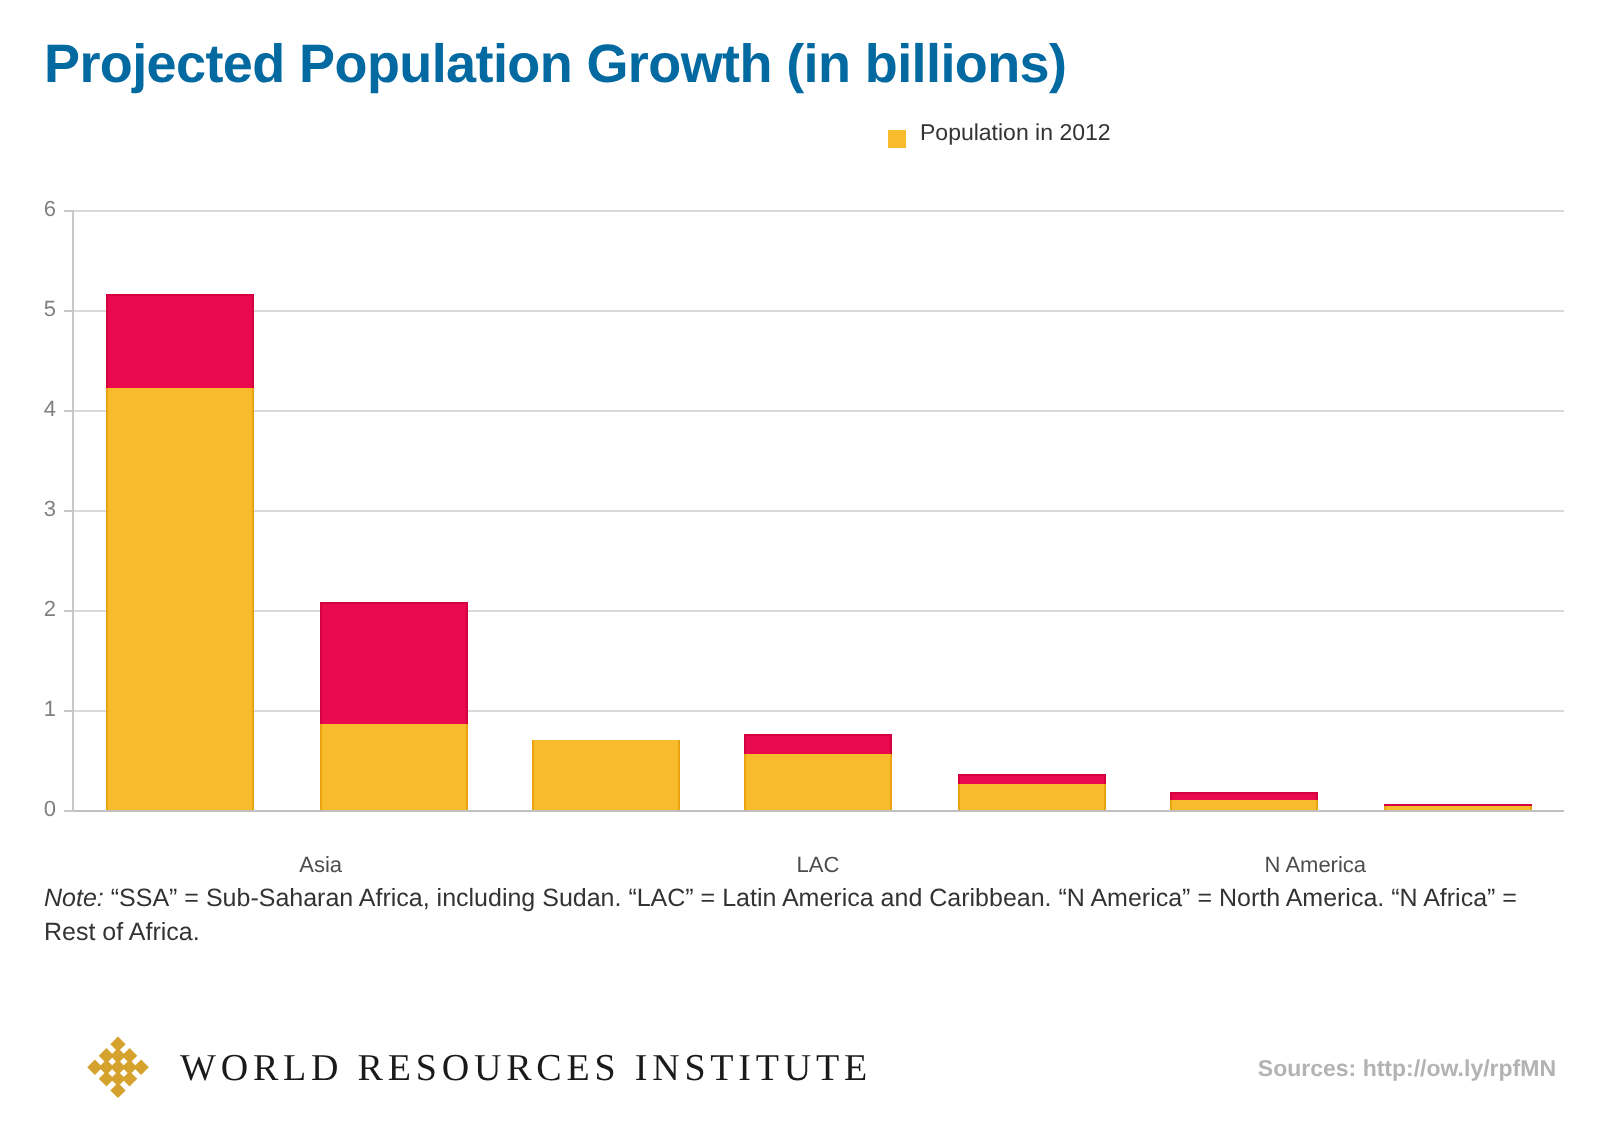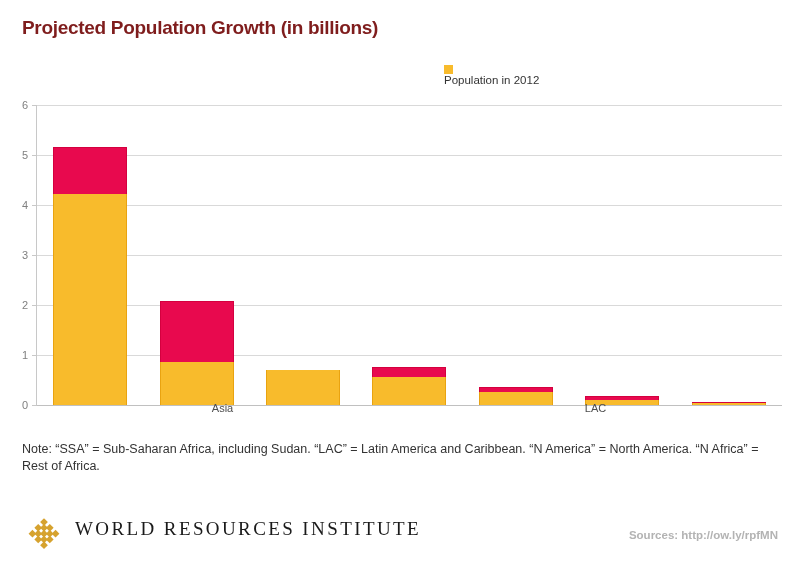--- a/index.html
+++ b/index.html
@@ -14,40 +14,39 @@
     color: #231f20;
     overflow: hidden;
     position: relative;
   }
 
   
   #chart-title {
     position: absolute;
     left: 22px;
     top: 17px;
-    font-size: 19px;
+    font-size: 27px;
     font-weight: bold;
     letter-spacing: -0.3px;
-    color: #7f1d1d;
+    color: #0369a1;
     white-space: nowrap;
   }
 
   
   #legend {
     position: absolute;
     left: 440px;
     top: 60px;
     width: 340px;
     height: 40px;
   }
   .legend-entry {
     position: absolute;
     display: flex;
     align-items: flex-start;
-    flex-direction: column;
   }
   .legend-entry.e0 { left: 4px;   top: 1px; }
   .legend-entry.e1 { left: 163px; top: 1px; }
   .legend-swatch {
     width: 9px;
     height: 9px;
     margin-top: 4px;
     margin-right: 7px;
     flex: 0 0 auto;
   }
@@ -132,21 +131,21 @@
   .seg-growth, .seg-base {
     width: 100%;
     box-sizing: border-box;
   }
   .seg-growth { background: #E8094E; border: 1px solid #d4003f; border-bottom: none; }
   .seg-base   { background: #F8BB2C; border: 1px solid #e9a310; border-top: none; border-bottom: none; }
 
   #x-axis-labels {
     position: absolute;
     left: 36px;
-    top: 289px;
+    top: 314px;
     right: 18px;
     display: flex;
     align-items: center;
   }
   .x-label {
     flex: 1 1 0;
     text-align: center;
     font-size: 11px;
     color: #4d4d4d;
     padding-top: 8px;
@@ -156,36 +155,37 @@
   #note {
     position: absolute;
     left: 22px;
     top: 441px;
     width: 752px;
     font-size: 12.5px;
     line-height: 16.5px;
     color: #333333;
   }
   #note .note-label {
+    font-style: italic;
   }
 
   
   #footer {
     position: absolute;
     left: 0;
     top: 505px;
     width: 800px;
     height: 60px;
   }
   #wri-logo {
     position: absolute;
-    left: 27px;
+    left: 42px;
     top: 13px;
     display: flex;
-    align-items: flex-start;
+    align-items: center;
   }
   #wri-mark {
     width: 34px;
     height: 34px;
     flex: 0 0 auto;
     margin-right: 14px;
   }
   #wri-wordmark {
     font-family: "Liberation Serif", serif;
     font-size: 19px;
@@ -285,20 +285,21 @@
             <div class="seg-growth" style="height: 0.5px; background: rgb(232, 9, 78);"></div>
             <div class="seg-base" style="height: 2px; background: rgb(248, 187, 44);"></div>
           </div>
         </div>
       </div>
   </div>
 
   <div id="x-axis-labels">
       <div class="x-label">Asia</div>
       <div class="x-label">LAC</div>
+      <div class="x-label">N America</div>
     </div>
 </div>
 
 <div id="note">
   <span class="note-label">Note:</span><span>  “SSA” = Sub-Saharan Africa, including Sudan. “LAC” = Latin America and Caribbean. “N America” = North America. “N Africa” = Rest of Africa.</span>
 </div>
 
 <div id="footer">
   <div id="wri-logo">
     <svg id="wri-mark" viewBox="0 0 100 100">

